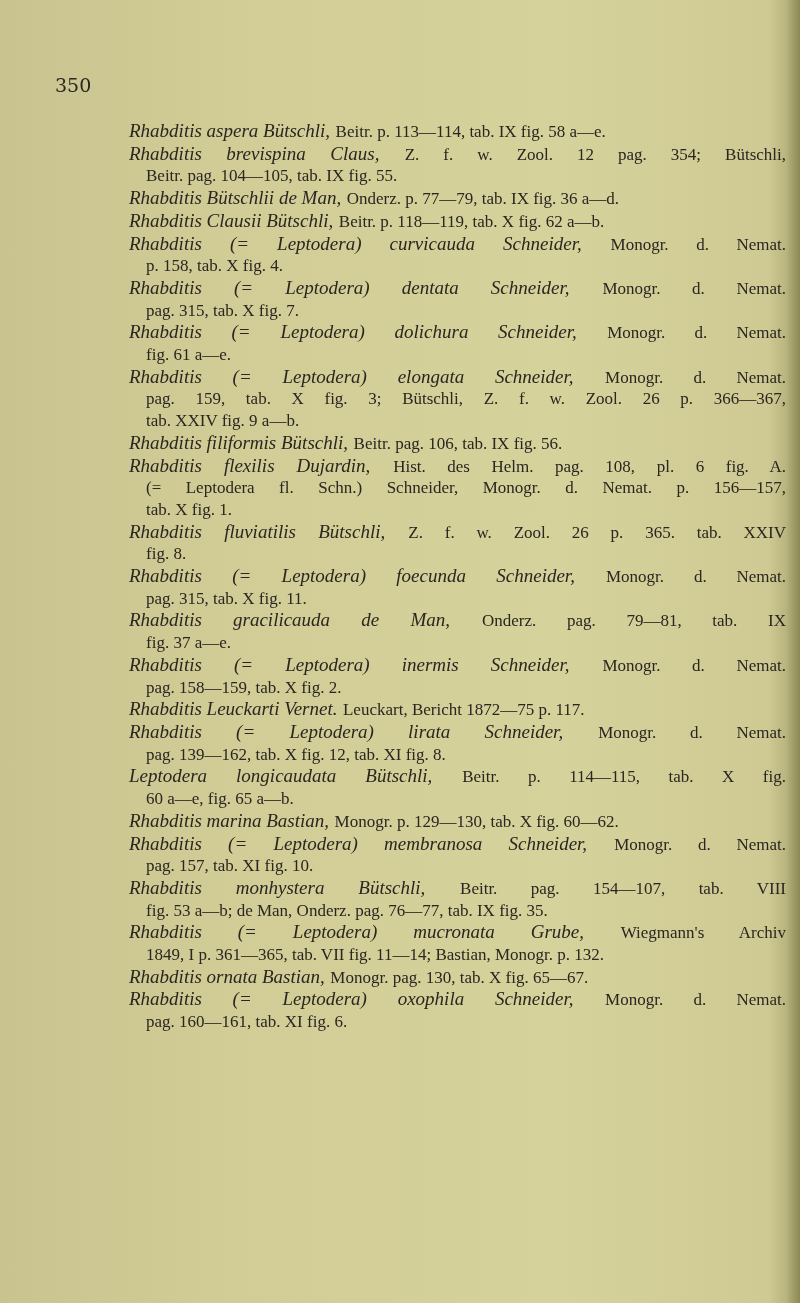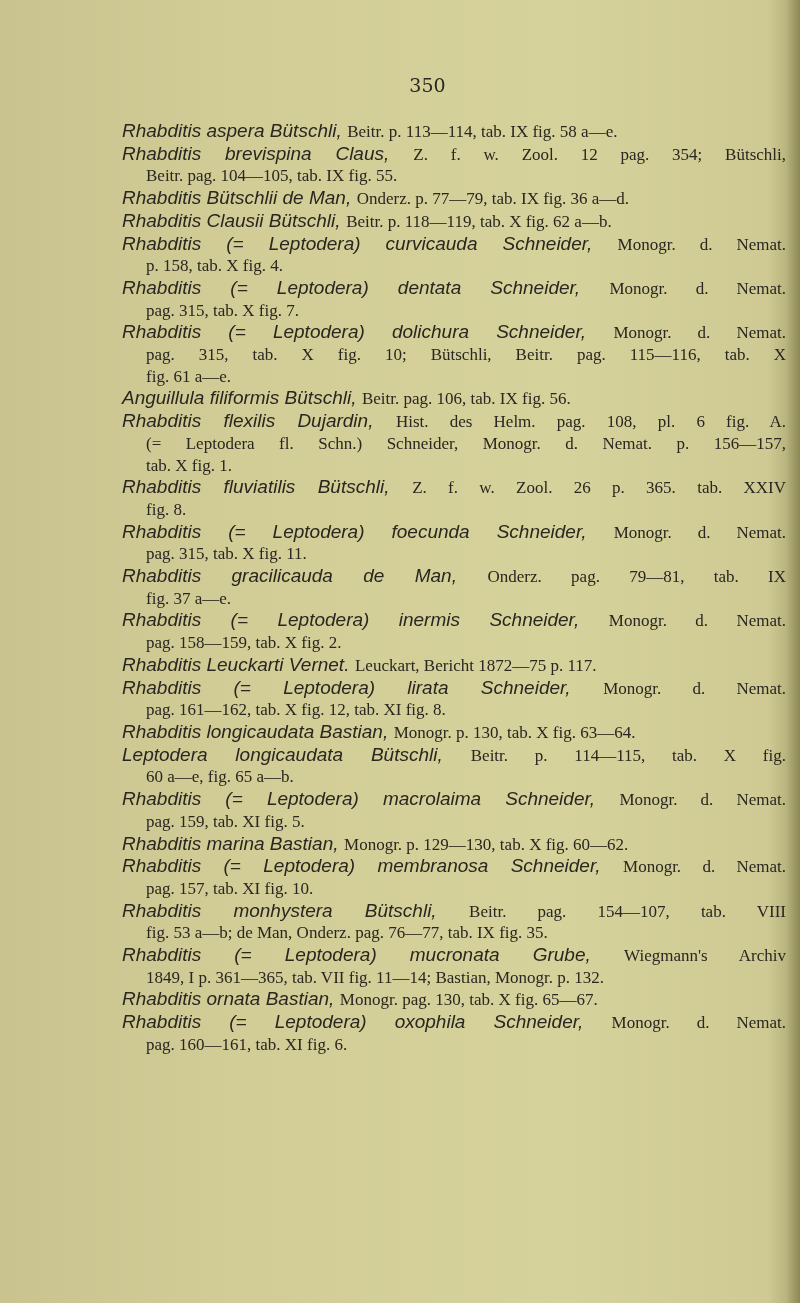--- a/index.html
+++ b/index.html
@@ -5,31 +5,31 @@
   html, body { margin: 0; padding: 0; }
   body {
     width: 800px; height: 1303px; overflow: hidden;
     background: linear-gradient(90deg, #c9c48f 0%, #d2cd97 30%, #d6d29c 70%, #cfca93 96%, #a9a56f 100%);
     position: relative;
     font-family: "DejaVu Serif", "Liberation Serif", serif;
     color: #2a2620;
   }
   .page-number {
     position: absolute; top: 74px; left: 0; width: 100%;
-    text-align: center; font-size: 19px; padding-left: 55px; box-sizing: border-box;
+    text-align: left; font-size: 19px; padding-left: 55px; box-sizing: border-box;
   }
   .entries {
     position: absolute; top: 120px; left: 122px; width: 664px;
     font-size: 17.4px; line-height: 21.7px;
   }
   .entry { margin: 0; }
   .line { display: block; white-space: nowrap; text-align-last: justify; text-align: justify; }
   .line.last { text-align-last: left; }
   .line.cont { padding-left: 24px; }
-  .name { font-style: italic; font-family: Liberation Sans, sans-serif; font-size: 19px; }
+  .name { font-style: italic; font-family: Liberation Serif, serif; font-size: 19px; margin-left: 7px; }
   .ref { font-family: "Liberation Serif", "DejaVu Serif", serif; font-size: 17px; margin-top: 32px; }
   .edge {
     position: absolute; top: 0; right: 0; width: 14px; height: 100%;
     background: linear-gradient(90deg, rgba(0,0,0,0), rgba(90,85,40,0.35));
   }
 </style>
 </head>
 <body>
 
 <div class="page-number">350</div>
@@ -51,25 +51,29 @@
     <div class="entry">
       <span class="line"><span class="name">Rhabditis (= Leptodera) curvicauda Schneider,</span> <span class="ref">Monogr. d. Nemat.</span></span>
       <span class="line cont last"><span class="ref">p. 158, tab. X fig. 4.</span></span>
     </div>
     <div class="entry">
       <span class="line"><span class="name">Rhabditis (= Leptodera) dentata Schneider,</span> <span class="ref">Monogr. d. Nemat.</span></span>
       <span class="line cont last"><span class="ref">pag. 315, tab. X fig. 7.</span></span>
     </div>
     <div class="entry">
       <span class="line"><span class="name">Rhabditis (= Leptodera) dolichura Schneider,</span> <span class="ref">Monogr. d. Nemat.</span></span>
-      <span class="line cont"><span class="ref">pag. 315, tab. X fig. 10; Bütschli, Beitr. pag. 115—116, tab. X</span></span>
       <span class="line cont last"><span class="ref">fig. 61 a—e.</span></span>
     </div>
     <div class="entry">
-      <span class="line last"><span class="name">Anguillula filiformis Bütschli,</span> <span class="ref">Beitr. pag. 106, tab. IX fig. 56.</span></span>
+      <span class="line"><span class="name">Rhabditis (= Leptodera) elongata Schneider,</span> <span class="ref">Monogr. d. Nemat.</span></span>
+      <span class="line cont"><span class="ref">pag. 159, tab. X fig. 3; Bütschli, Z. f. w. Zool. 26 p. 366—367,</span></span>
+      <span class="line cont last"><span class="ref">tab. XXIV fig. 9 a—b.</span></span>
+    </div>
+    <div class="entry">
+      <span class="line last"><span class="name">Rhabditis filiformis Bütschli,</span> <span class="ref">Beitr. pag. 106, tab. IX fig. 56.</span></span>
     </div>
     <div class="entry">
       <span class="line"><span class="name">Rhabditis flexilis Dujardin,</span> <span class="ref">Hist. des Helm. pag. 108, pl. 6 fig. A.</span></span>
       <span class="line cont"><span class="ref">(= Leptodera fl. Schn.) Schneider, Monogr. d. Nemat. p. 156—157,</span></span>
       <span class="line cont last"><span class="ref">tab. X fig. 1.</span></span>
     </div>
     <div class="entry">
       <span class="line"><span class="name">Rhabditis fluviatilis Bütschli,</span> <span class="ref">Z. f. w. Zool. 26 p. 365. tab. XXIV</span></span>
       <span class="line cont last"><span class="ref">fig. 8.</span></span>
     </div>
@@ -83,32 +87,25 @@
     </div>
     <div class="entry">
       <span class="line"><span class="name">Rhabditis (= Leptodera) inermis Schneider,</span> <span class="ref">Monogr. d. Nemat.</span></span>
       <span class="line cont last"><span class="ref">pag. 158—159, tab. X fig. 2.</span></span>
     </div>
     <div class="entry">
       <span class="line last"><span class="name">Rhabditis Leuckarti Vernet.</span> <span class="ref">Leuckart, Bericht 1872—75 p. 117.</span></span>
     </div>
     <div class="entry">
       <span class="line"><span class="name">Rhabditis (= Leptodera) lirata Schneider,</span> <span class="ref">Monogr. d. Nemat.</span></span>
-      <span class="line cont last"><span class="ref">pag. 161—162, tab. X fig. 12, tab. XI fig. 8.</span></span>
-    </div>
-    <div class="entry">
-      <span class="line last"><span class="name">Rhabditis longicaudata Bastian,</span> <span class="ref">Monogr. p. 130, tab. X fig. 63—64.</span></span>
+      <span class="line cont last"><span class="ref">pag. 139—162, tab. X fig. 12, tab. XI fig. 8.</span></span>
     </div>
     <div class="entry">
       <span class="line"><span class="name">Leptodera longicaudata Bütschli,</span> <span class="ref">Beitr. p. 114—115, tab. X fig.</span></span>
       <span class="line cont last"><span class="ref">60 a—e, fig. 65 a—b.</span></span>
-    </div>
-    <div class="entry">
-      <span class="line"><span class="name">Rhabditis (= Leptodera) macrolaima Schneider,</span> <span class="ref">Monogr. d. Nemat.</span></span>
-      <span class="line cont last"><span class="ref">pag. 159, tab. XI fig. 5.</span></span>
     </div>
     <div class="entry">
       <span class="line last"><span class="name">Rhabditis marina Bastian,</span> <span class="ref">Monogr. p. 129—130, tab. X fig. 60—62.</span></span>
     </div>
     <div class="entry">
       <span class="line"><span class="name">Rhabditis (= Leptodera) membranosa Schneider,</span> <span class="ref">Monogr. d. Nemat.</span></span>
       <span class="line cont last"><span class="ref">pag. 157, tab. XI fig. 10.</span></span>
     </div>
     <div class="entry">
       <span class="line"><span class="name">Rhabditis monhystera Bütschli,</span> <span class="ref">Beitr. pag. 154—107, tab. VIII</span></span>

